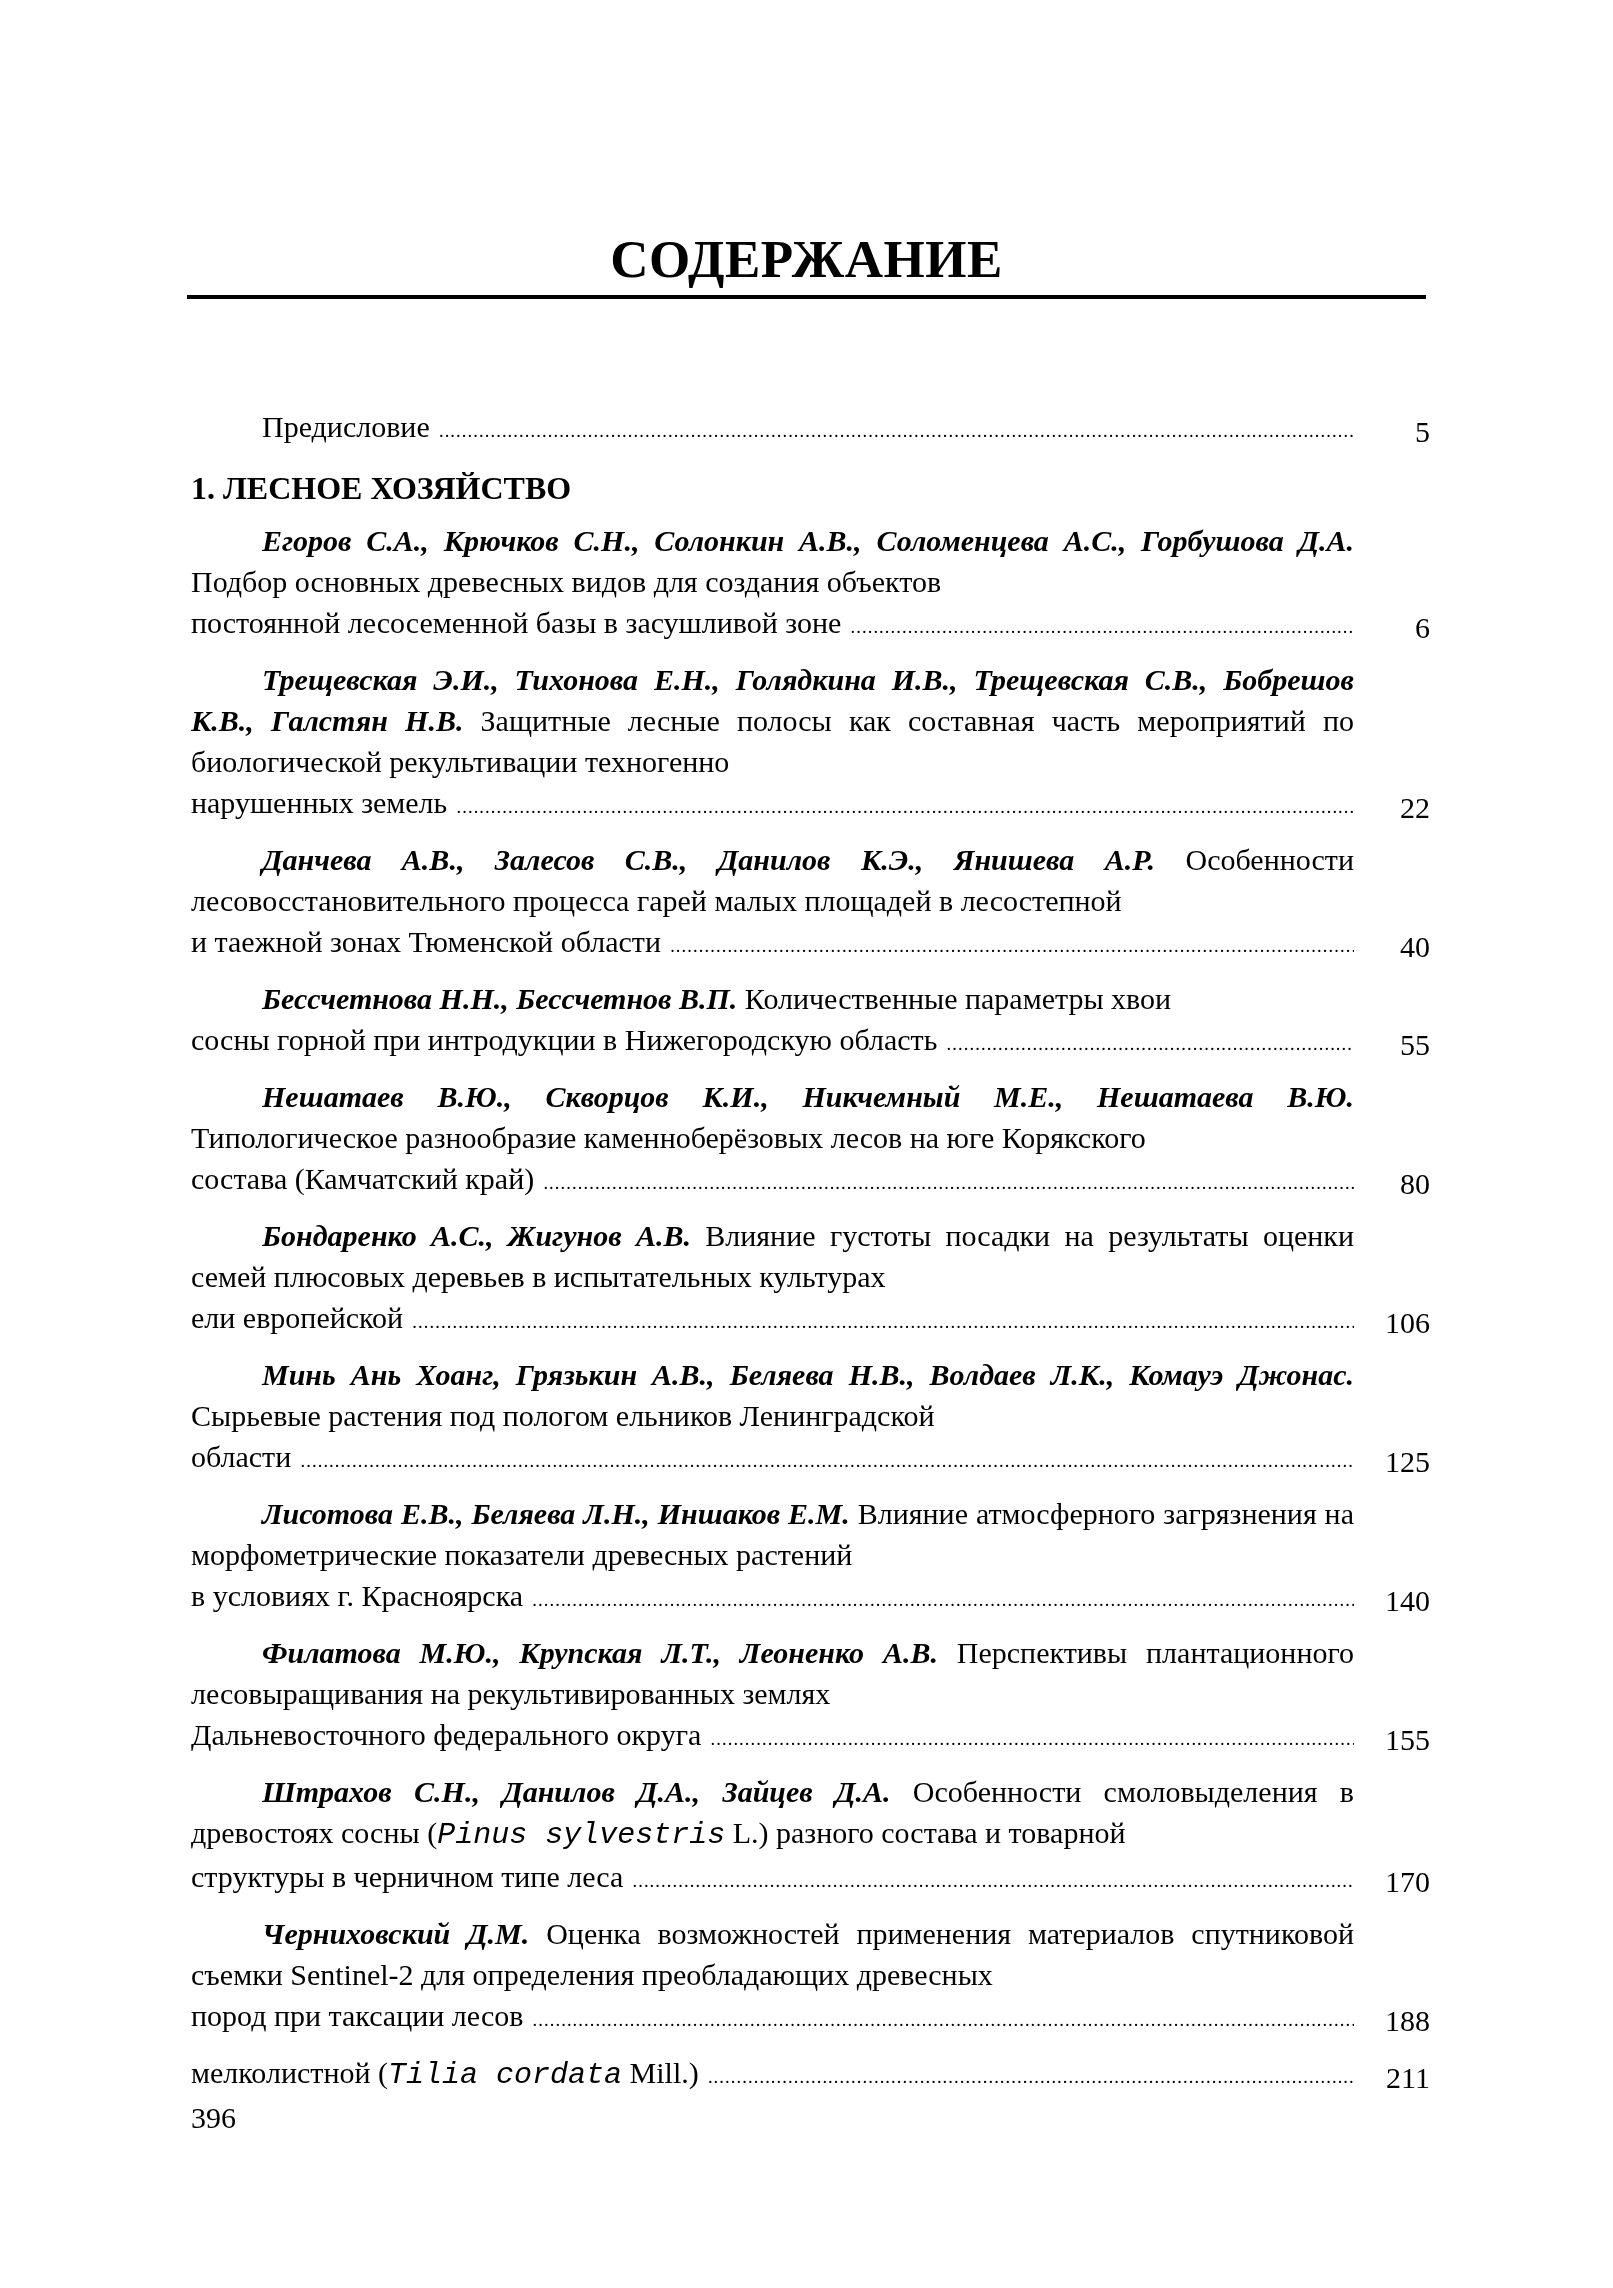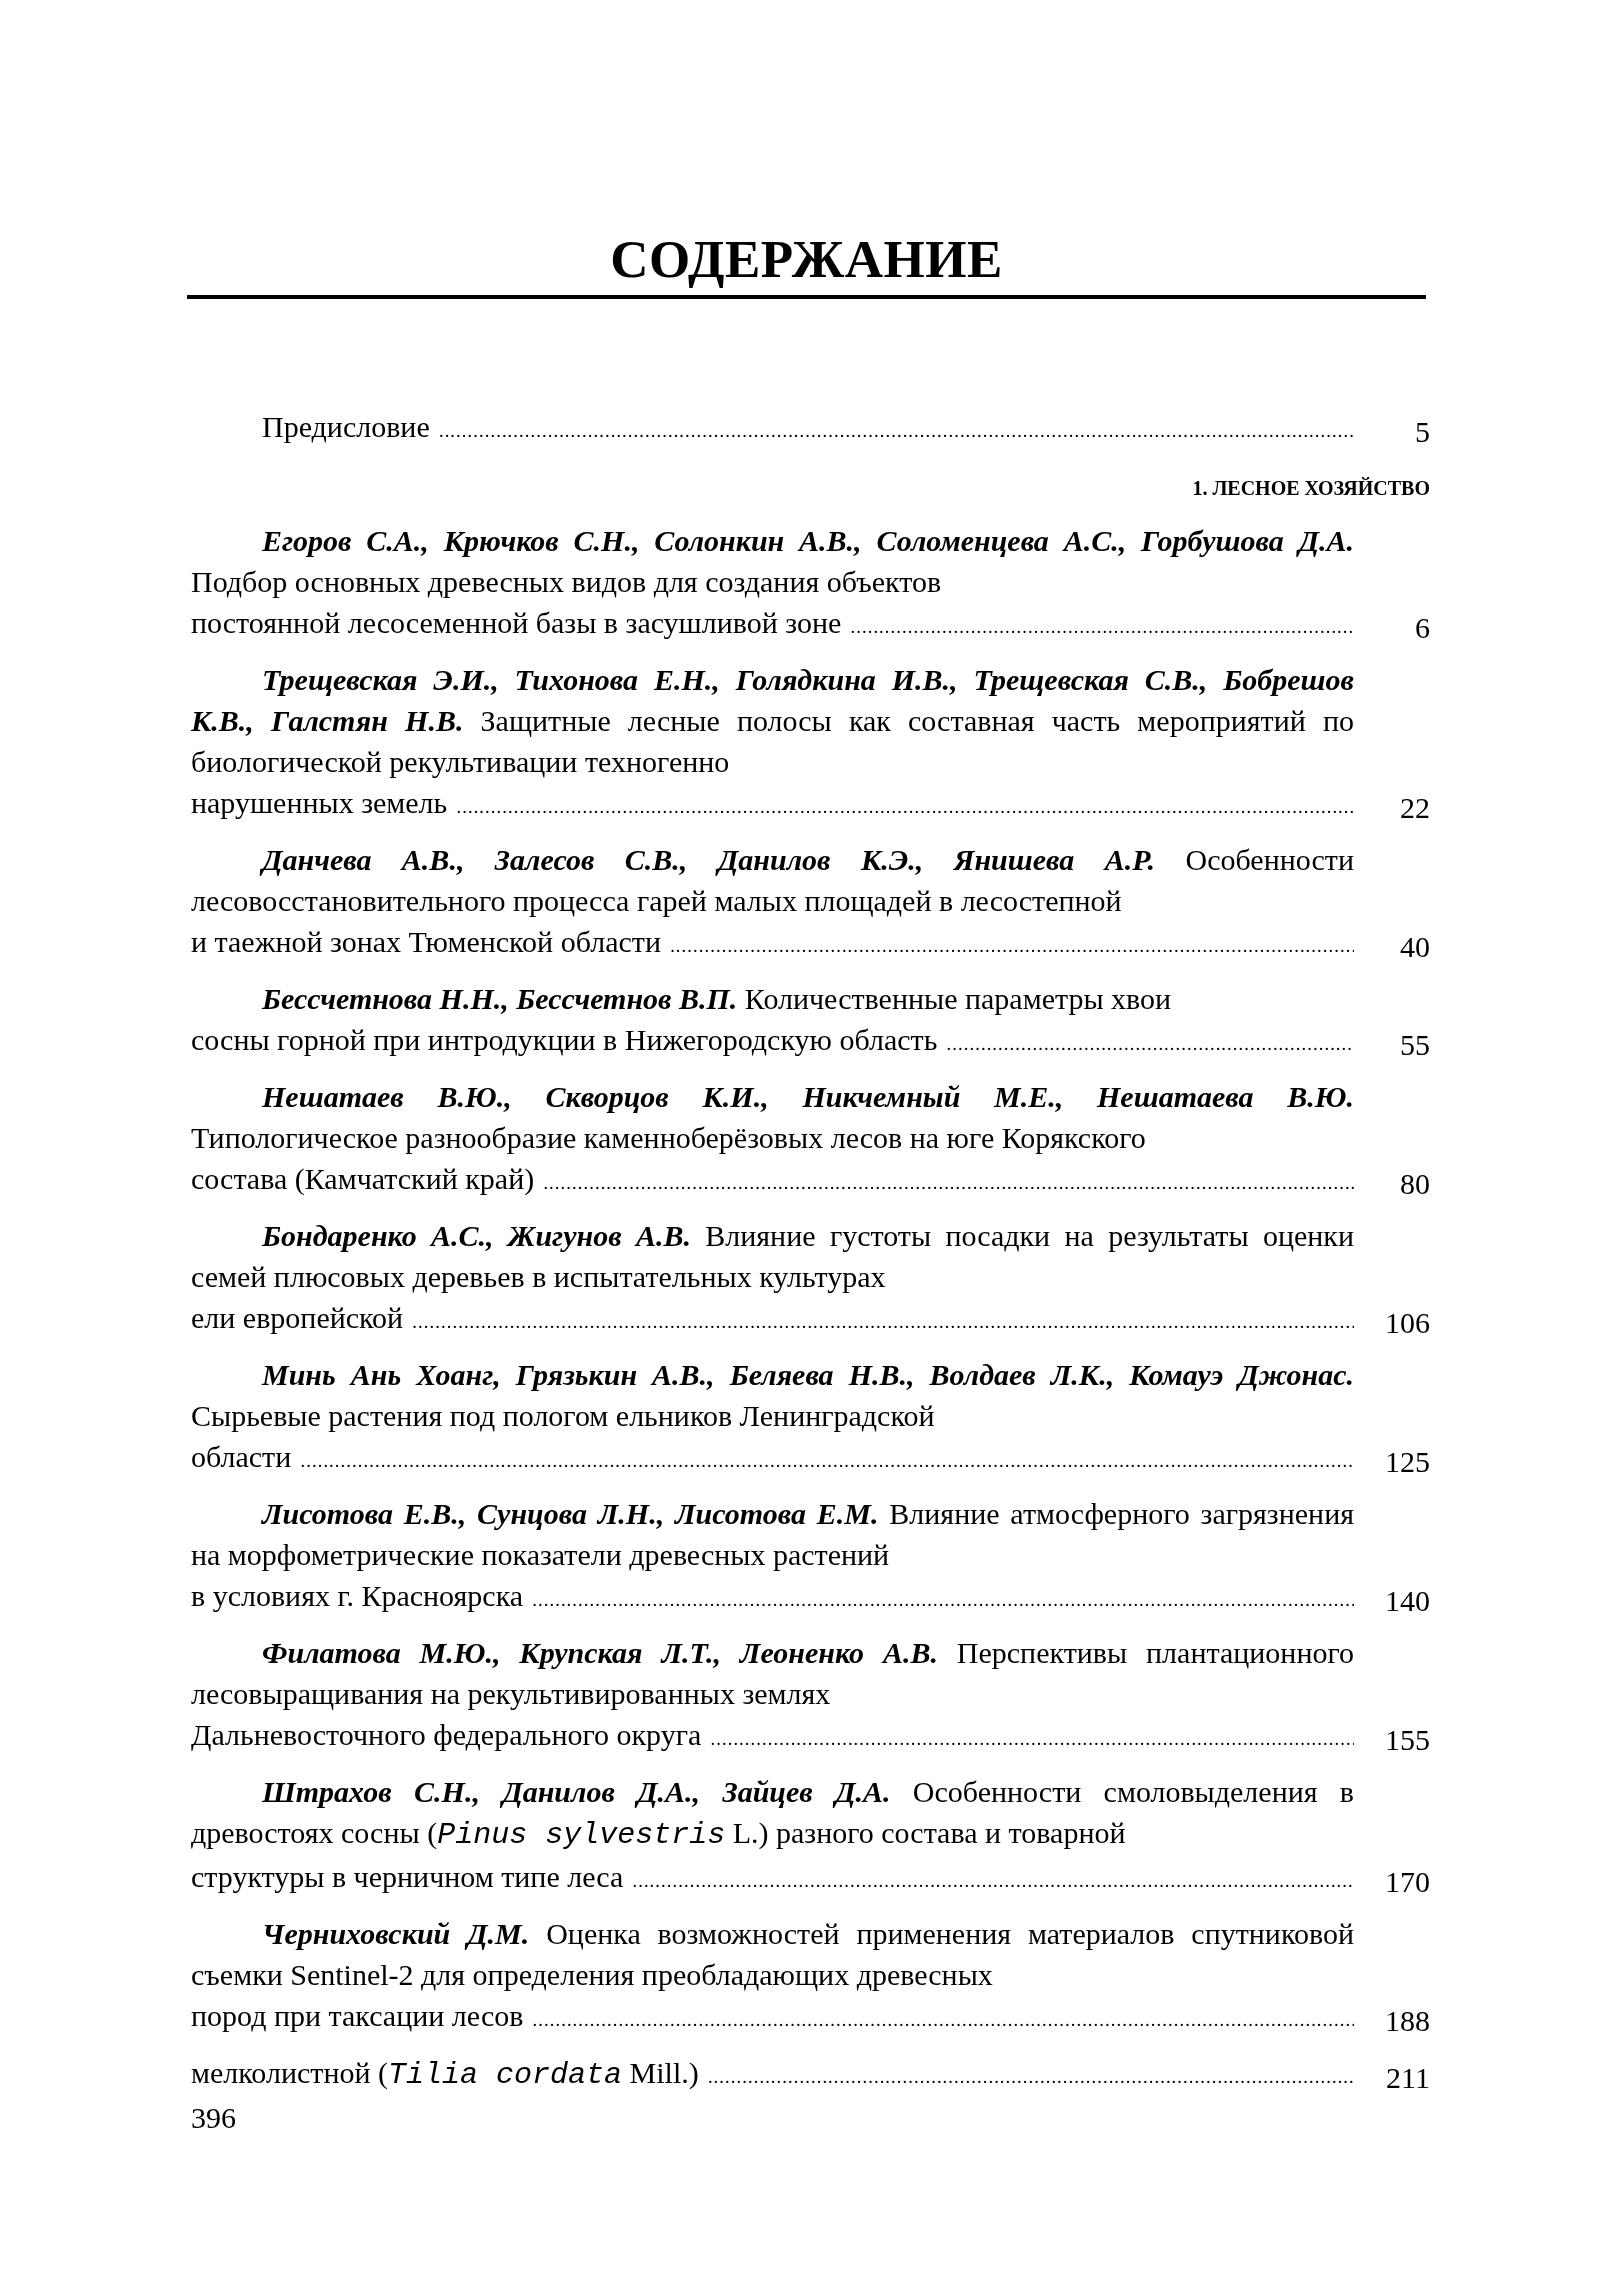--- a/index.html
+++ b/index.html
@@ -5,21 +5,21 @@
   html, body { margin:0; padding:0; background:#ffffff; }
   body { width:1613px; height:2289px; position:relative; overflow:hidden;
          font-family:"Liberation Serif", "DejaVu Serif", serif; color:#000; }
   .title { position:absolute; top:229px; left:0; width:1613px; text-align:center;
            font-weight:bold; font-size:53px; letter-spacing:0.5px; }
   .rule { position:absolute; top:295px; left:187px; width:1239px; height:3.7px; background:#000; }
   .toc { position:absolute; left:191px; top:406px; width:1239px; }
   .row { position:relative; font-size:30px; line-height:41px; }
   .row .body { width:1163px; text-align:justify; text-align-last:left; text-indent:71px; }
   .row .page { position:absolute; right:0; bottom:0; line-height:41px; text-align:right; }
-  .section { text-align:right; font-weight:bold; font-size:20px; line-height:41px;
+  .section { text-align:left; font-weight:bold; font-size:32px; line-height:41px;
              margin:16px 0 11px 0; width:1239px; }
   .entry { margin-bottom:11px; }
   .authors { font-weight:bold; font-style:italic; }
   .it { font-style:italic;font-family:Liberation Mono, monospace; }
   .lastline { display:flex; align-items:baseline; width:1163px; }
   .lastline .txt { white-space:nowrap;text-align:right; }
   .lastline .filler { flex:1; overflow:hidden; white-space:nowrap; margin-left:9.2px; font-size:18.5px; letter-spacing:1.1px; }
   .folio { position:absolute; left:191px; top:2101px; font-size:30px; }
 </style>
 </head>
@@ -97,21 +97,21 @@
   <div class="row entry">
     <div class="body"><span class="authors">Минь Ань Хоанг, Грязькин А.В., Беляева Н.В., Волдаев Л.К., Комауэ Джонас.</span> <span>Сырьевые растения под пологом ельников Ленинградской</span></div>
     <div class="lastline">
         <span class="txt">области</span>
         <span class="filler">....................................................................................................................................................................................................</span>
       </div>
     <span class="page">125</span>
   </div>
 
   <div class="row entry">
-    <div class="body"><span class="authors">Лисотова Е.В., Сунцова Л.Н., Лисотова Е.М.</span> <span>Влияние атмосферного загрязнения на морфометрические показатели древесных растений</span></div>
+    <div class="body"><span class="authors">Лисотова Е.В., Беляева Л.Н., Иншаков Е.М.</span> <span>Влияние атмосферного загрязнения на морфометрические показатели древесных растений</span></div>
     <div class="lastline">
         <span class="txt">в условиях г. Красноярска</span>
         <span class="filler">....................................................................................................................................................................................................</span>
       </div>
     <span class="page">140</span>
   </div>
 
   <div class="row entry">
     <div class="body"><span class="authors">Филатова М.Ю., Крупская Л.Т., Леоненко А.В.</span> <span>Перспективы плантационного лесовыращивания на рекультивированных землях</span></div>
     <div class="lastline">

